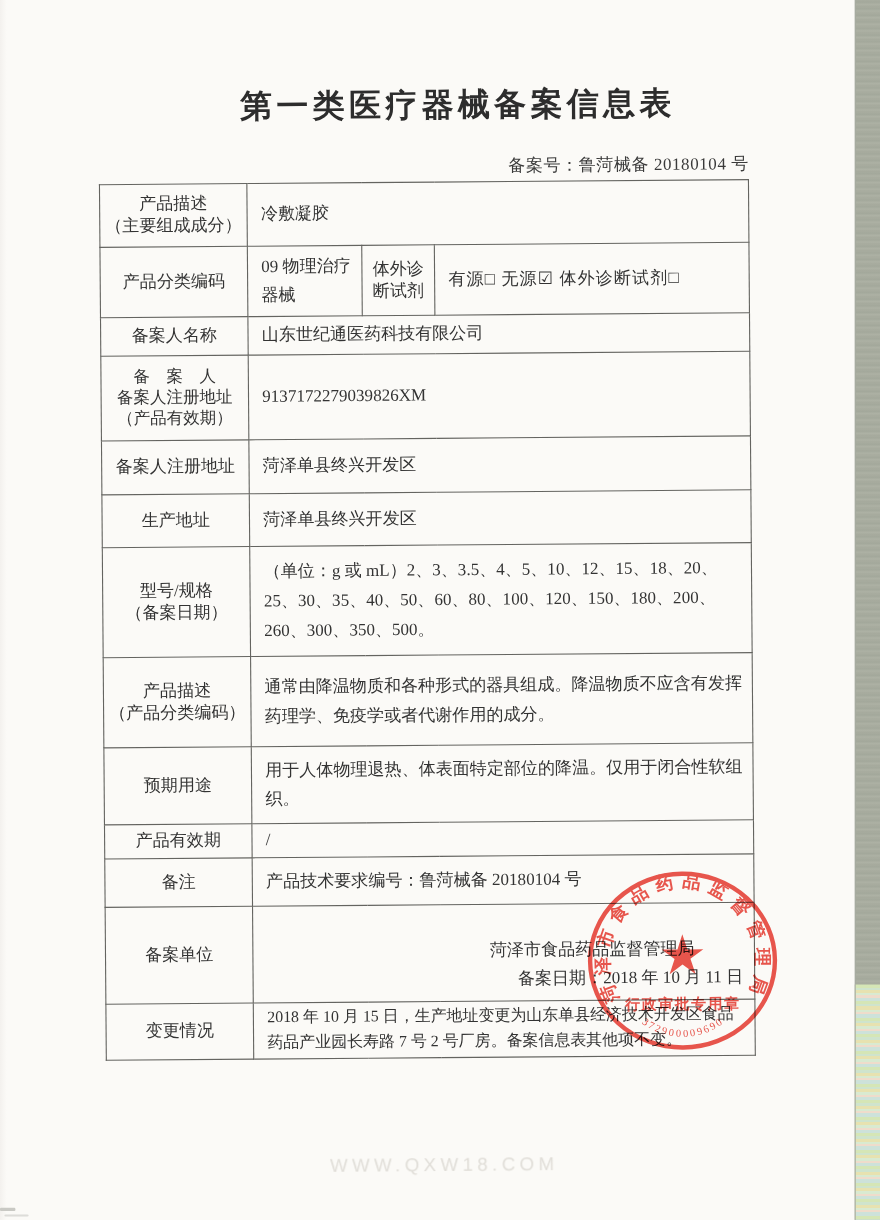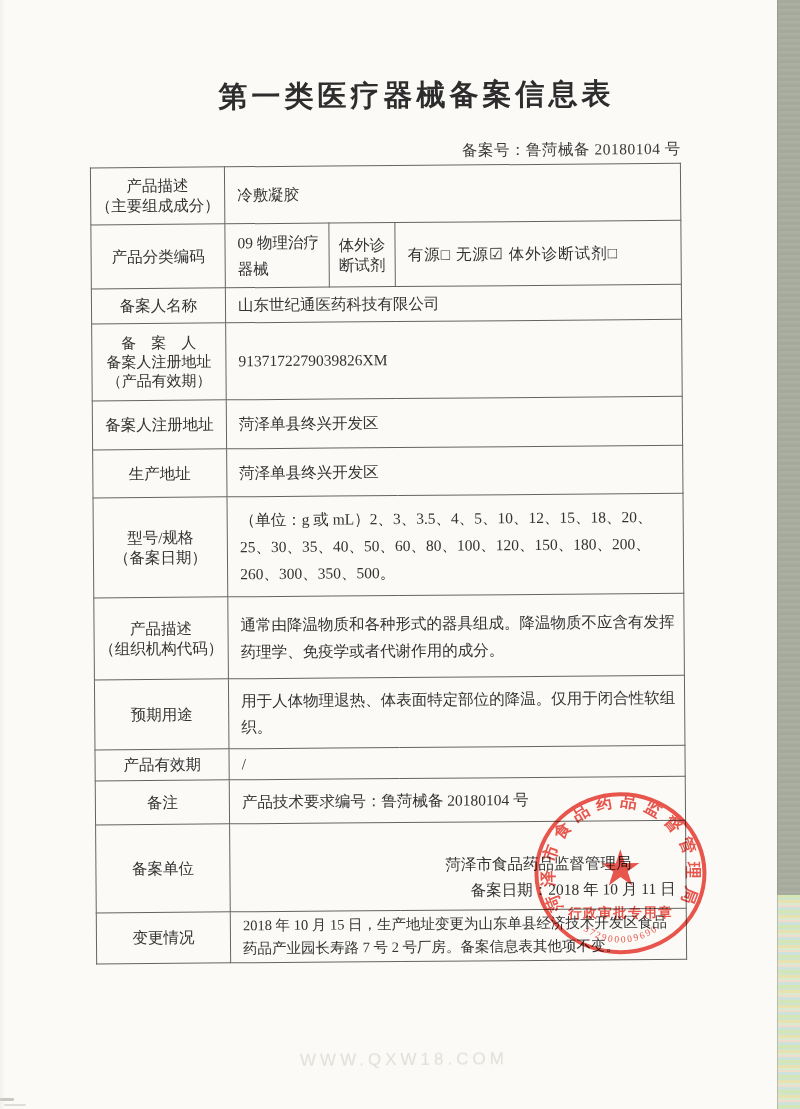--- a/index.html
+++ b/index.html
@@ -125,21 +125,21 @@
       <tr class="r7">
         <td class="lbl">
           <div>型号/规格</div>
           <div>（备案日期）</div>
         </td>
         <td class="val" colspan="3">（单位：g 或 mL）2、3、3.5、4、5、10、12、15、18、20、25、30、35、40、50、60、80、100、120、150、180、200、260、300、350、500。</td>
       </tr>
       <tr class="r8">
         <td class="lbl">
           <div>产品描述</div>
-          <div>（组织机构代码）</div>
+          <div>（产品分类编码）</div>
         </td>
         <td class="val" colspan="3">通常由降温物质和各种形式的器具组成。降温物质不应含有发挥药理学、免疫学或者代谢作用的成分。</td>
       </tr>
       <tr class="r9">
         <td class="lbl">预期用途</td>
         <td class="val" colspan="3">用于人体物理退热、体表面特定部位的降温。仅用于闭合性软组织。</td>
       </tr>
       <tr class="r10">
         <td class="lbl">产品有效期</td>
         <td class="val" colspan="3">/</td>

